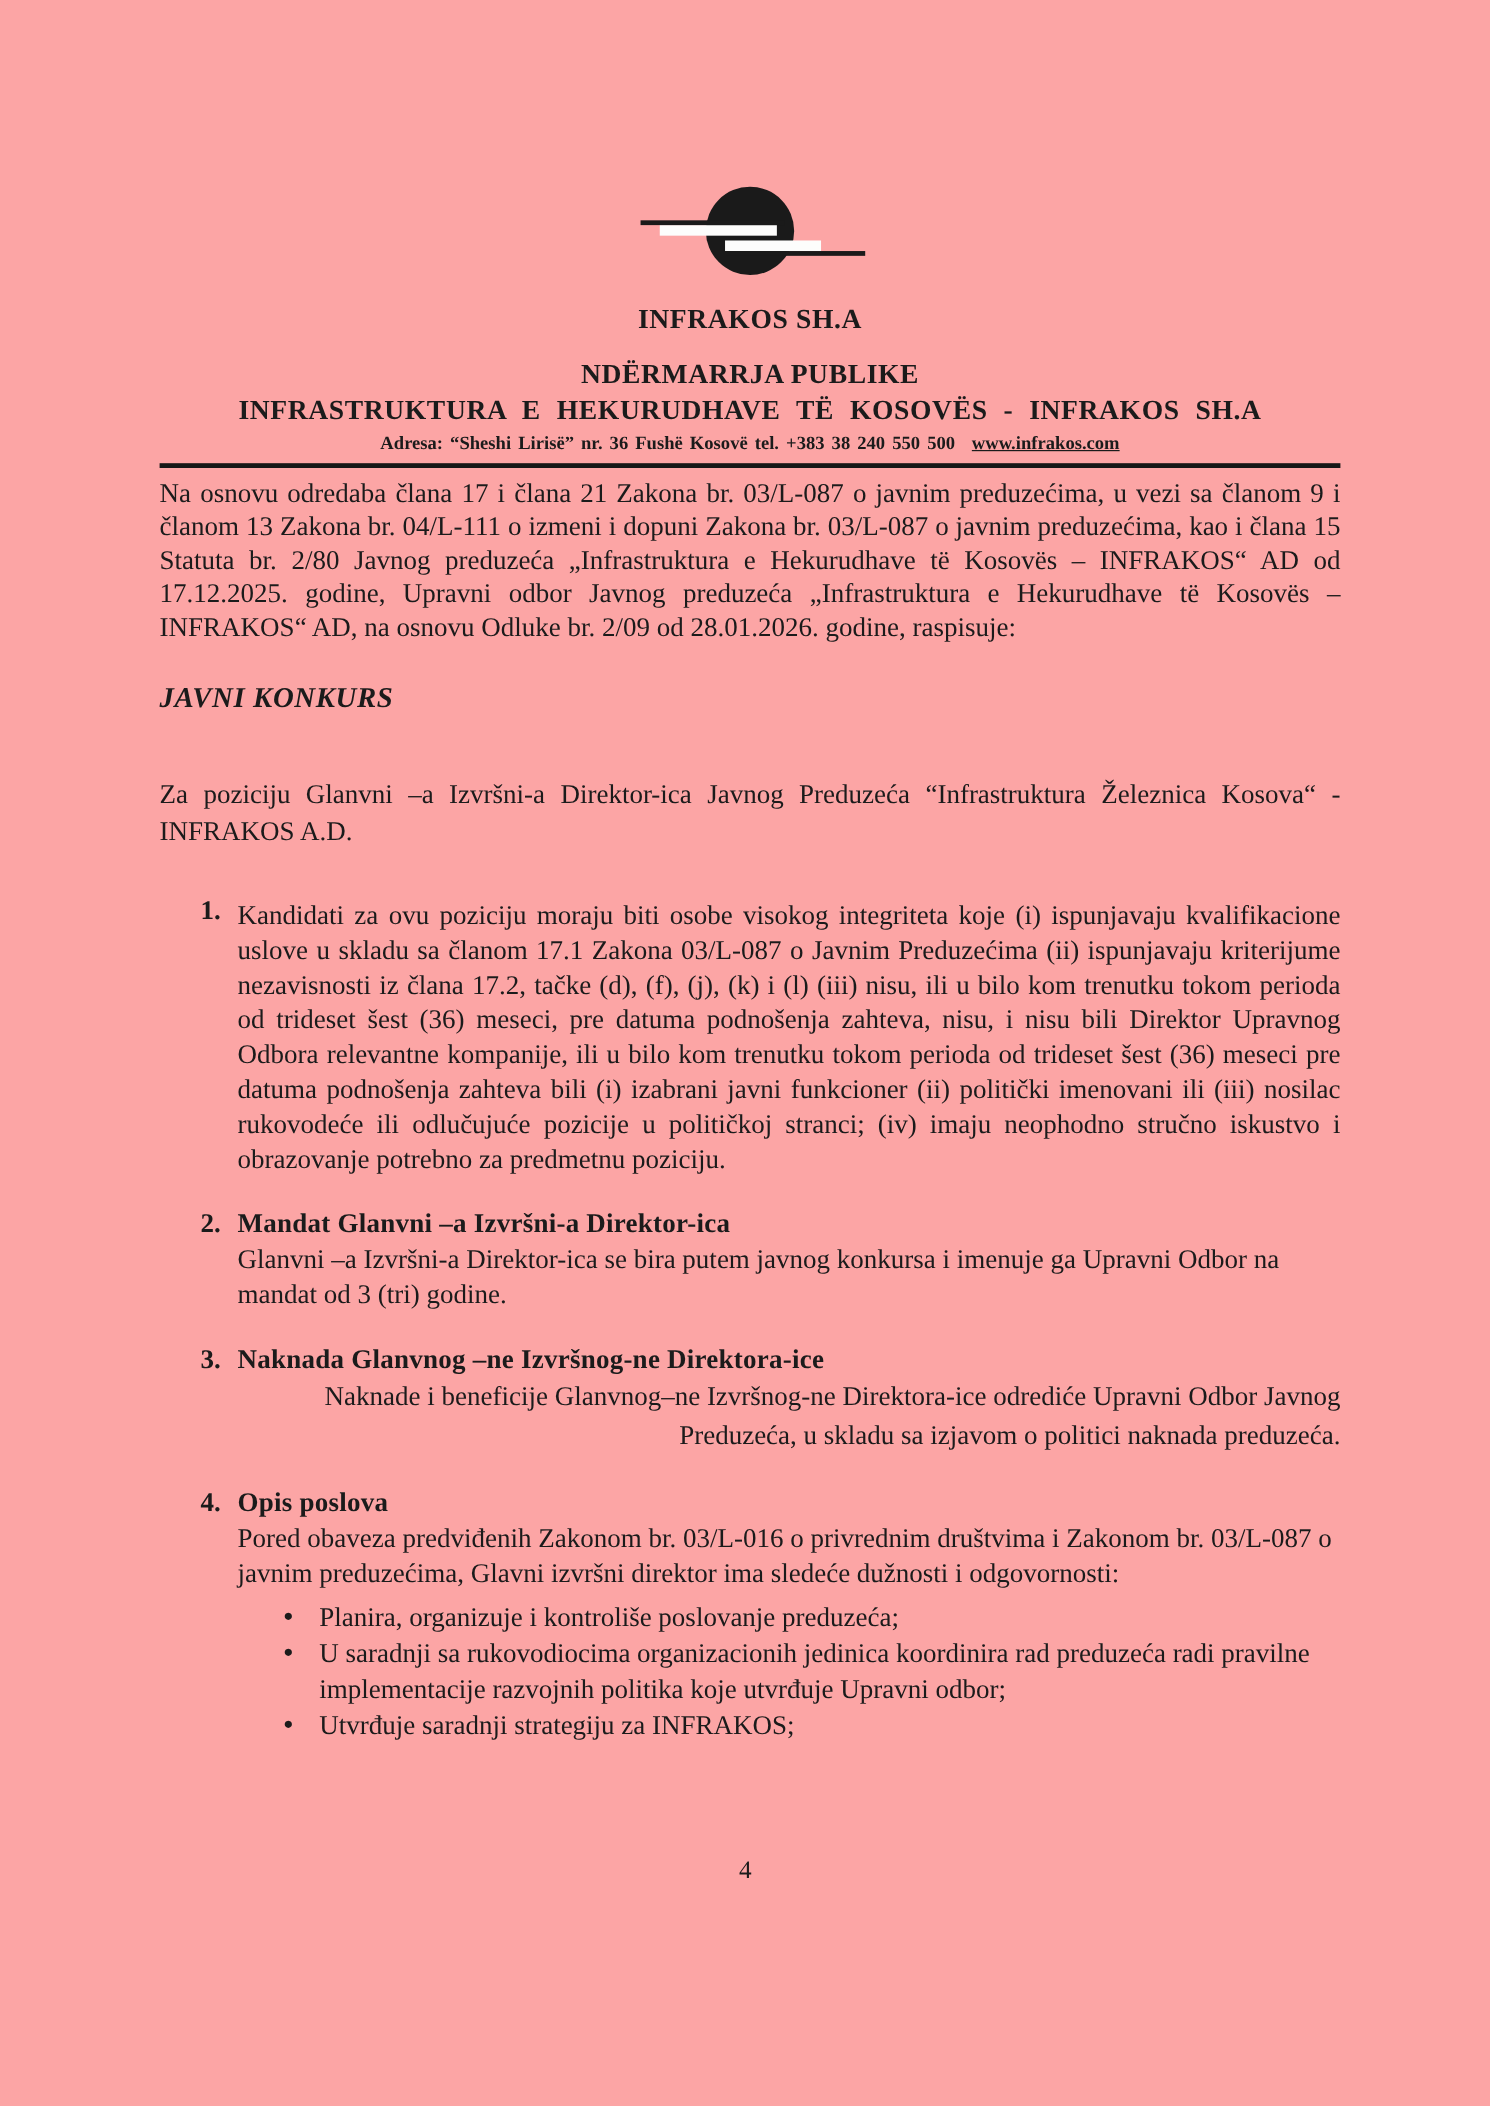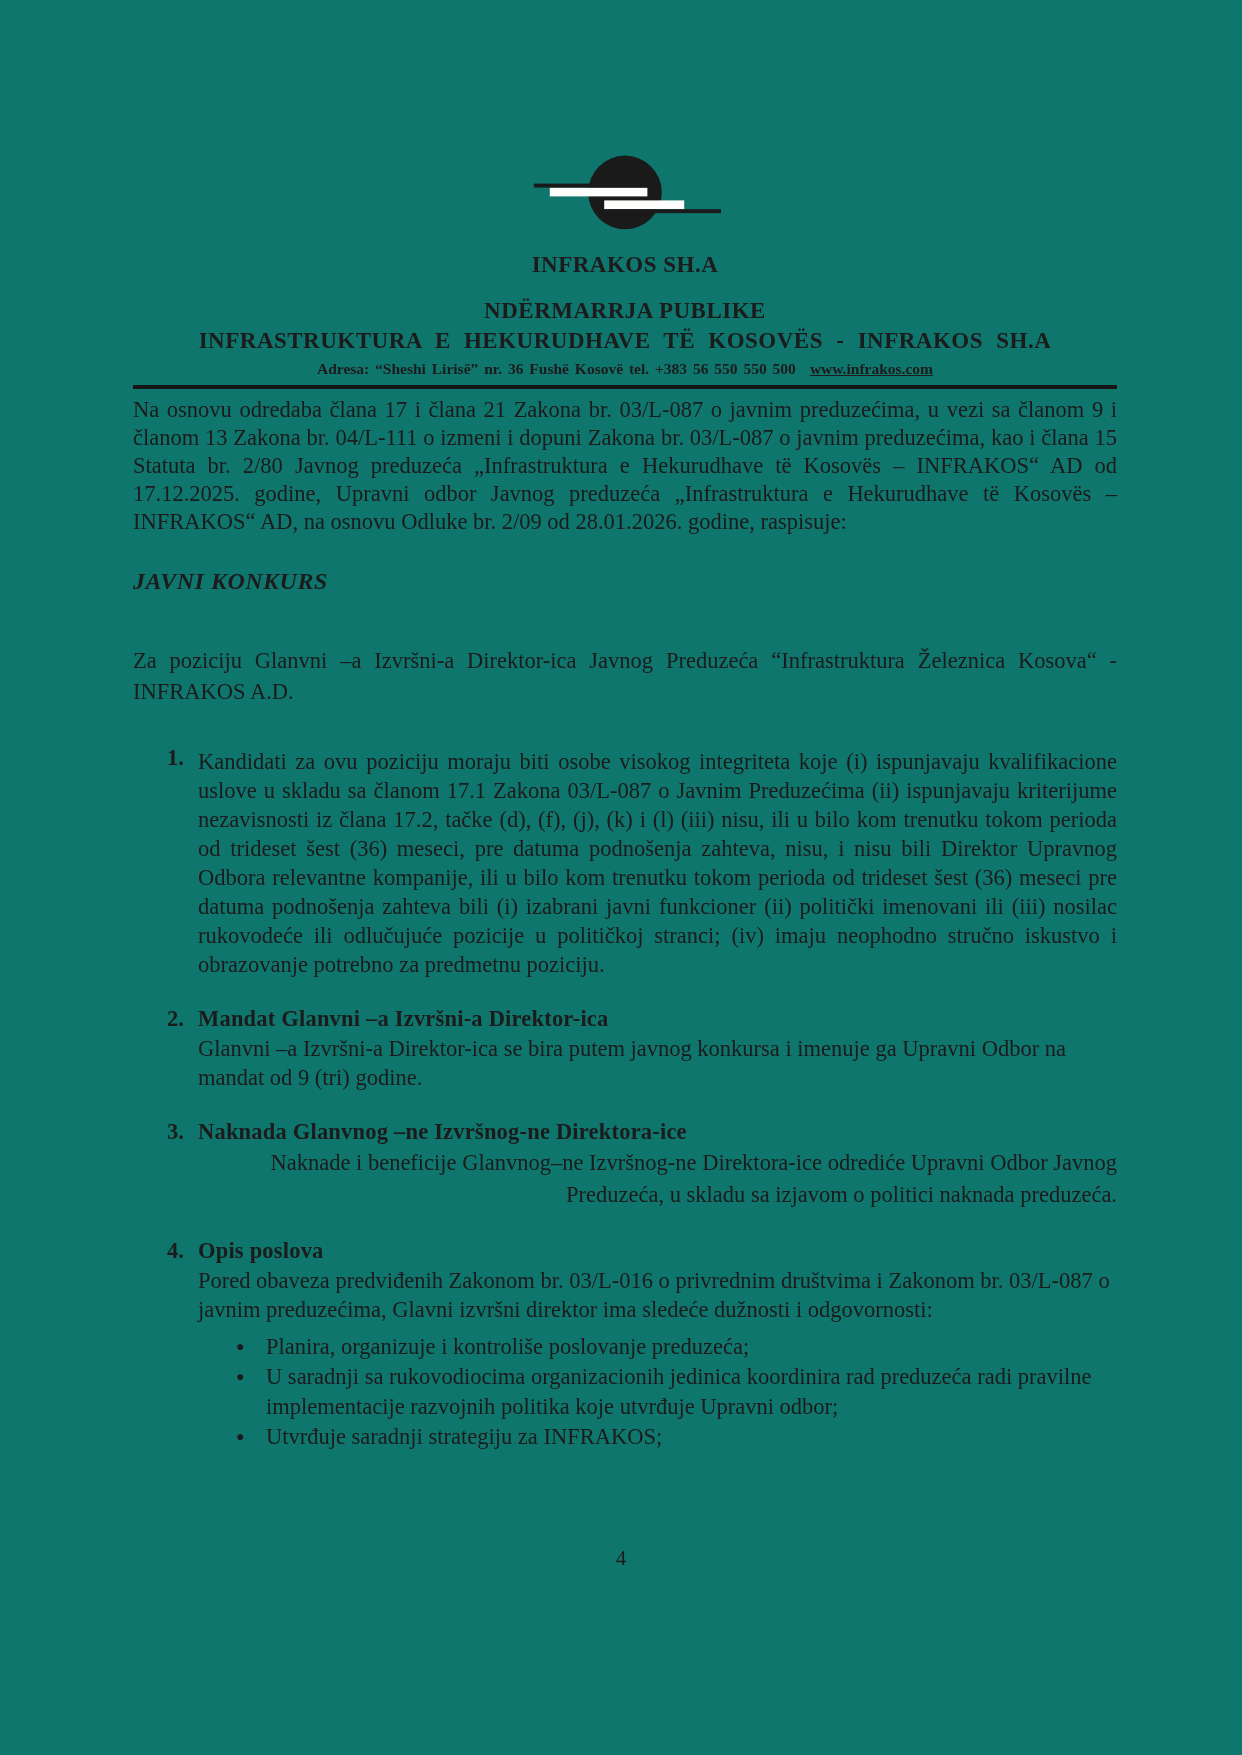--- a/index.html
+++ b/index.html
@@ -1,21 +1,21 @@
 <!DOCTYPE html>
 <html><head>
 <meta charset="utf-8">
 <style>
   * { margin:0; padding:0; box-sizing:border-box; }
   html,body { background:#e8e8e8; }
   .page {
     position:relative;
     width:1242px; height:1755px;
     margin:0 auto;
-    background:#0f766e;
+    background:#fca5a5;
     color:#1b1b1b;
     font-family:"Liberation Serif","DejaVu Serif",serif;
     padding:0 125px 0 133px;
     overflow:hidden;
   }
   .logo-wrap { text-align:center; margin-top:146px; }
   .logo-wrap svg { display:inline-block; }
   .center { text-align:center; }
   .company   { margin-top:6px;  font-size:23px; font-weight:bold; letter-spacing:.5px; }
   .orgtype   { margin-top:20px;  font-size:23px; font-weight:bold; letter-spacing:.5px; }
@@ -56,21 +56,21 @@
         <rect x="124" y="68" width="100" height="11" fill="#fdfdfc"></rect>
         <rect x="124" y="79" width="146" height="5" fill="#1a1a1a"></rect>
       </svg>
     </span>
   </div>
 
   <div class="company center">INFRAKOS SH.A</div>
   <div class="orgtype center">NDËRMARRJA PUBLIKE</div>
   <div class="fullname center">INFRASTRUKTURA E HEKURUDHAVE TË KOSOVËS - INFRAKOS SH.A</div>
   <div class="address center">
-    <span>Adresa: “Sheshi Lirisë” nr. 36 Fushë Kosovë  tel. +383 56 550 550 500</span><span class="site">www.infrakos.com</span>
+    <span>Adresa: “Sheshi Lirisë” nr. 36 Fushë Kosovë  tel. +383 38 240 550 500</span><span class="site">www.infrakos.com</span>
   </div>
 
   <div class="rule"></div>
 
   <p class="intro">Na osnovu odredaba člana 17 i člana 21 Zakona br. 03/L-087 o javnim preduzećima, u vezi sa članom 9 i članom 13 Zakona br. 04/L-111 o izmeni i dopuni Zakona br. 03/L-087 o javnim preduzećima, kao i člana 15 Statuta br. 2/80 Javnog preduzeća „Infrastruktura e Hekurudhave të Kosovës – INFRAKOS“ AD od 17.12.2025. godine, Upravni odbor Javnog preduzeća „Infrastruktura e Hekurudhave të Kosovës – INFRAKOS“ AD, na osnovu Odluke br. 2/09 od 28.01.2026. godine, raspisuje:</p>
 
   <div class="doc-title">JAVNI KONKURS</div>
 
   <p class="position-par">Za poziciju Glanvni –a Izvršni-a  Direktor-ica Javnog Preduzeća “Infrastruktura Železnica Kosova“ - INFRAKOS A.D.</p>
 
@@ -80,21 +80,21 @@
       <span class="sec-num">1.</span>
       <div class="sec-content">
         <div class="sec-body just">Kandidati za ovu poziciju moraju biti osobe visokog integriteta koje (i) ispunjavaju kvalifikacione uslove u skladu sa članom 17.1 Zakona 03/L-087 o Javnim Preduzećima (ii) ispunjavaju kriterijume nezavisnosti iz člana 17.2, tačke (d), (f), (j), (k) i (l) (iii) nisu, ili u bilo kom trenutku tokom perioda od trideset šest (36) meseci, pre datuma podnošenja zahteva, nisu,  i nisu bili Direktor Upravnog Odbora relevantne kompanije, ili u bilo kom trenutku tokom perioda od trideset šest (36) meseci pre datuma podnošenja zahteva bili (i) izabrani javni funkcioner (ii) politički imenovani ili (iii) nosilac rukovodeće ili odlučujuće pozicije u političkoj stranci; (iv) imaju neophodno stručno iskustvo i obrazovanje potrebno za predmetnu poziciju.</div>
       </div>
     </div>
 
     <div class="section">
       <span class="sec-num">2.</span>
       <div class="sec-content">
         <div class="sec-heading">Mandat Glanvni –a Izvršni-a  Direktor-ica</div>
-        <div class="sec-body">Glanvni –a Izvršni-a  Direktor-ica se bira putem javnog konkursa i imenuje ga Upravni Odbor na mandat od 9 (tri) godine.</div>
+        <div class="sec-body">Glanvni –a Izvršni-a  Direktor-ica se bira putem javnog konkursa i imenuje ga Upravni Odbor na mandat od 3 (tri) godine.</div>
       </div>
     </div>
 
     <div class="section sp3">
       <span class="sec-num">3.</span>
       <div class="sec-content">
         <div class="sec-heading">Naknada Glanvnog –ne Izvršnog-ne  Direktora-ice</div>
         <div class="sec-body">Naknade i beneficije Glanvnog–ne Izvršnog-ne  Direktora-ice odrediće Upravni Odbor Javnog Preduzeća, u skladu sa izjavom o politici naknada preduzeća.</div>
       </div>
     </div>

